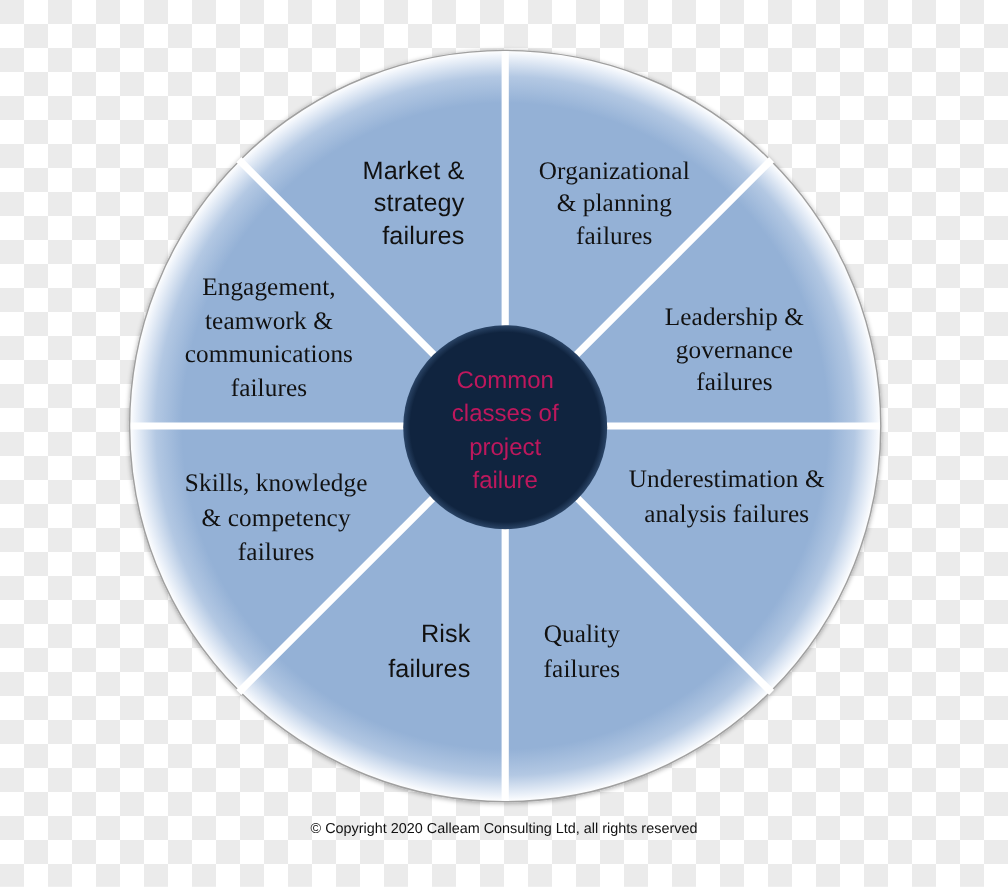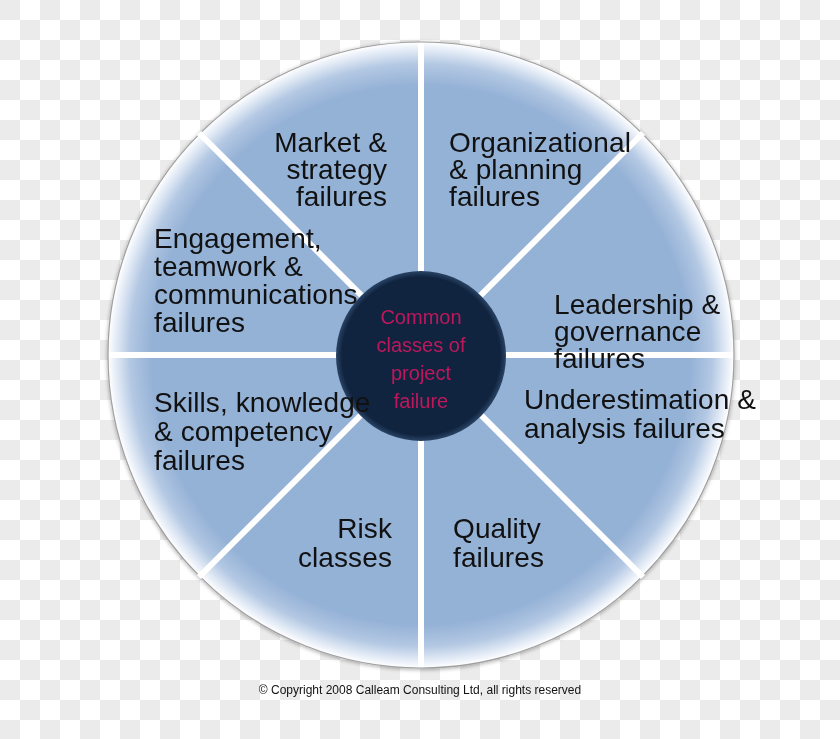--- a/index.html
+++ b/index.html
@@ -22,27 +22,27 @@
     .wheel {
       position: absolute;
       left: 0;
       top: 0;
       width: 840px;
       height: 739px;
     }
     .label {
       position: absolute;
       color: #111111;
-      font-size: 28px;
+      font-size: 21px;
       line-height: 27px;
       white-space: pre-line;
       letter-spacing: 0.1px;
     }
     .label.right-align { text-align: right; }
-    .label.left-align { text-align: left; }
+    .label.left-align { text-align: center; font-family: Liberation Serif, serif; }
     .center-label {
       position: absolute;
       left: 336px;
       top: 303px;
       width: 170px;
       text-align: center;
       color: #be185d;
       font-size: 20px;
       line-height: 28px;
       white-space: pre-line;
@@ -103,30 +103,30 @@
 classes of
 project
 failure</div>
 
 <div class="label right-align" style="right:453px; top:129px;">Market &amp;
 strategy
 failures</div>
 <div class="label left-align" style="left:449px; top:129px;">Organizational
 &amp; planning
 failures</div>
-<div class="label left-align" style="left:554px; top:251px;margin-top:40px;">Leadership &amp;
+<div class="label left-align" style="left:554px; top:251px;">Leadership &amp;
 governance
 failures</div>
 <div class="label left-align" style="left:524px; top:385px; line-height:29px;">Underestimation &amp;
 analysis failures</div>
 <div class="label left-align" style="left:453px; top:514px; line-height:29px;">Quality
 failures</div>
 <div class="label right-align" style="right:448px; top:514px; line-height:29px;">Risk
-classes</div>
+failures</div>
 <div class="label left-align" style="left:154px; top:388px; line-height:29px;">Skills, knowledge
 &amp; competency
 failures</div>
 <div class="label left-align" style="left:154px; top:225px; line-height:28px;">Engagement,
 teamwork &amp;
 communications
 failures</div>
 
-<div class="copyright">© Copyright 2008 Calleam Consulting Ltd, all rights reserved</div>
+<div class="copyright">© Copyright 2020 Calleam Consulting Ltd, all rights reserved</div>
 
 </body></html>

